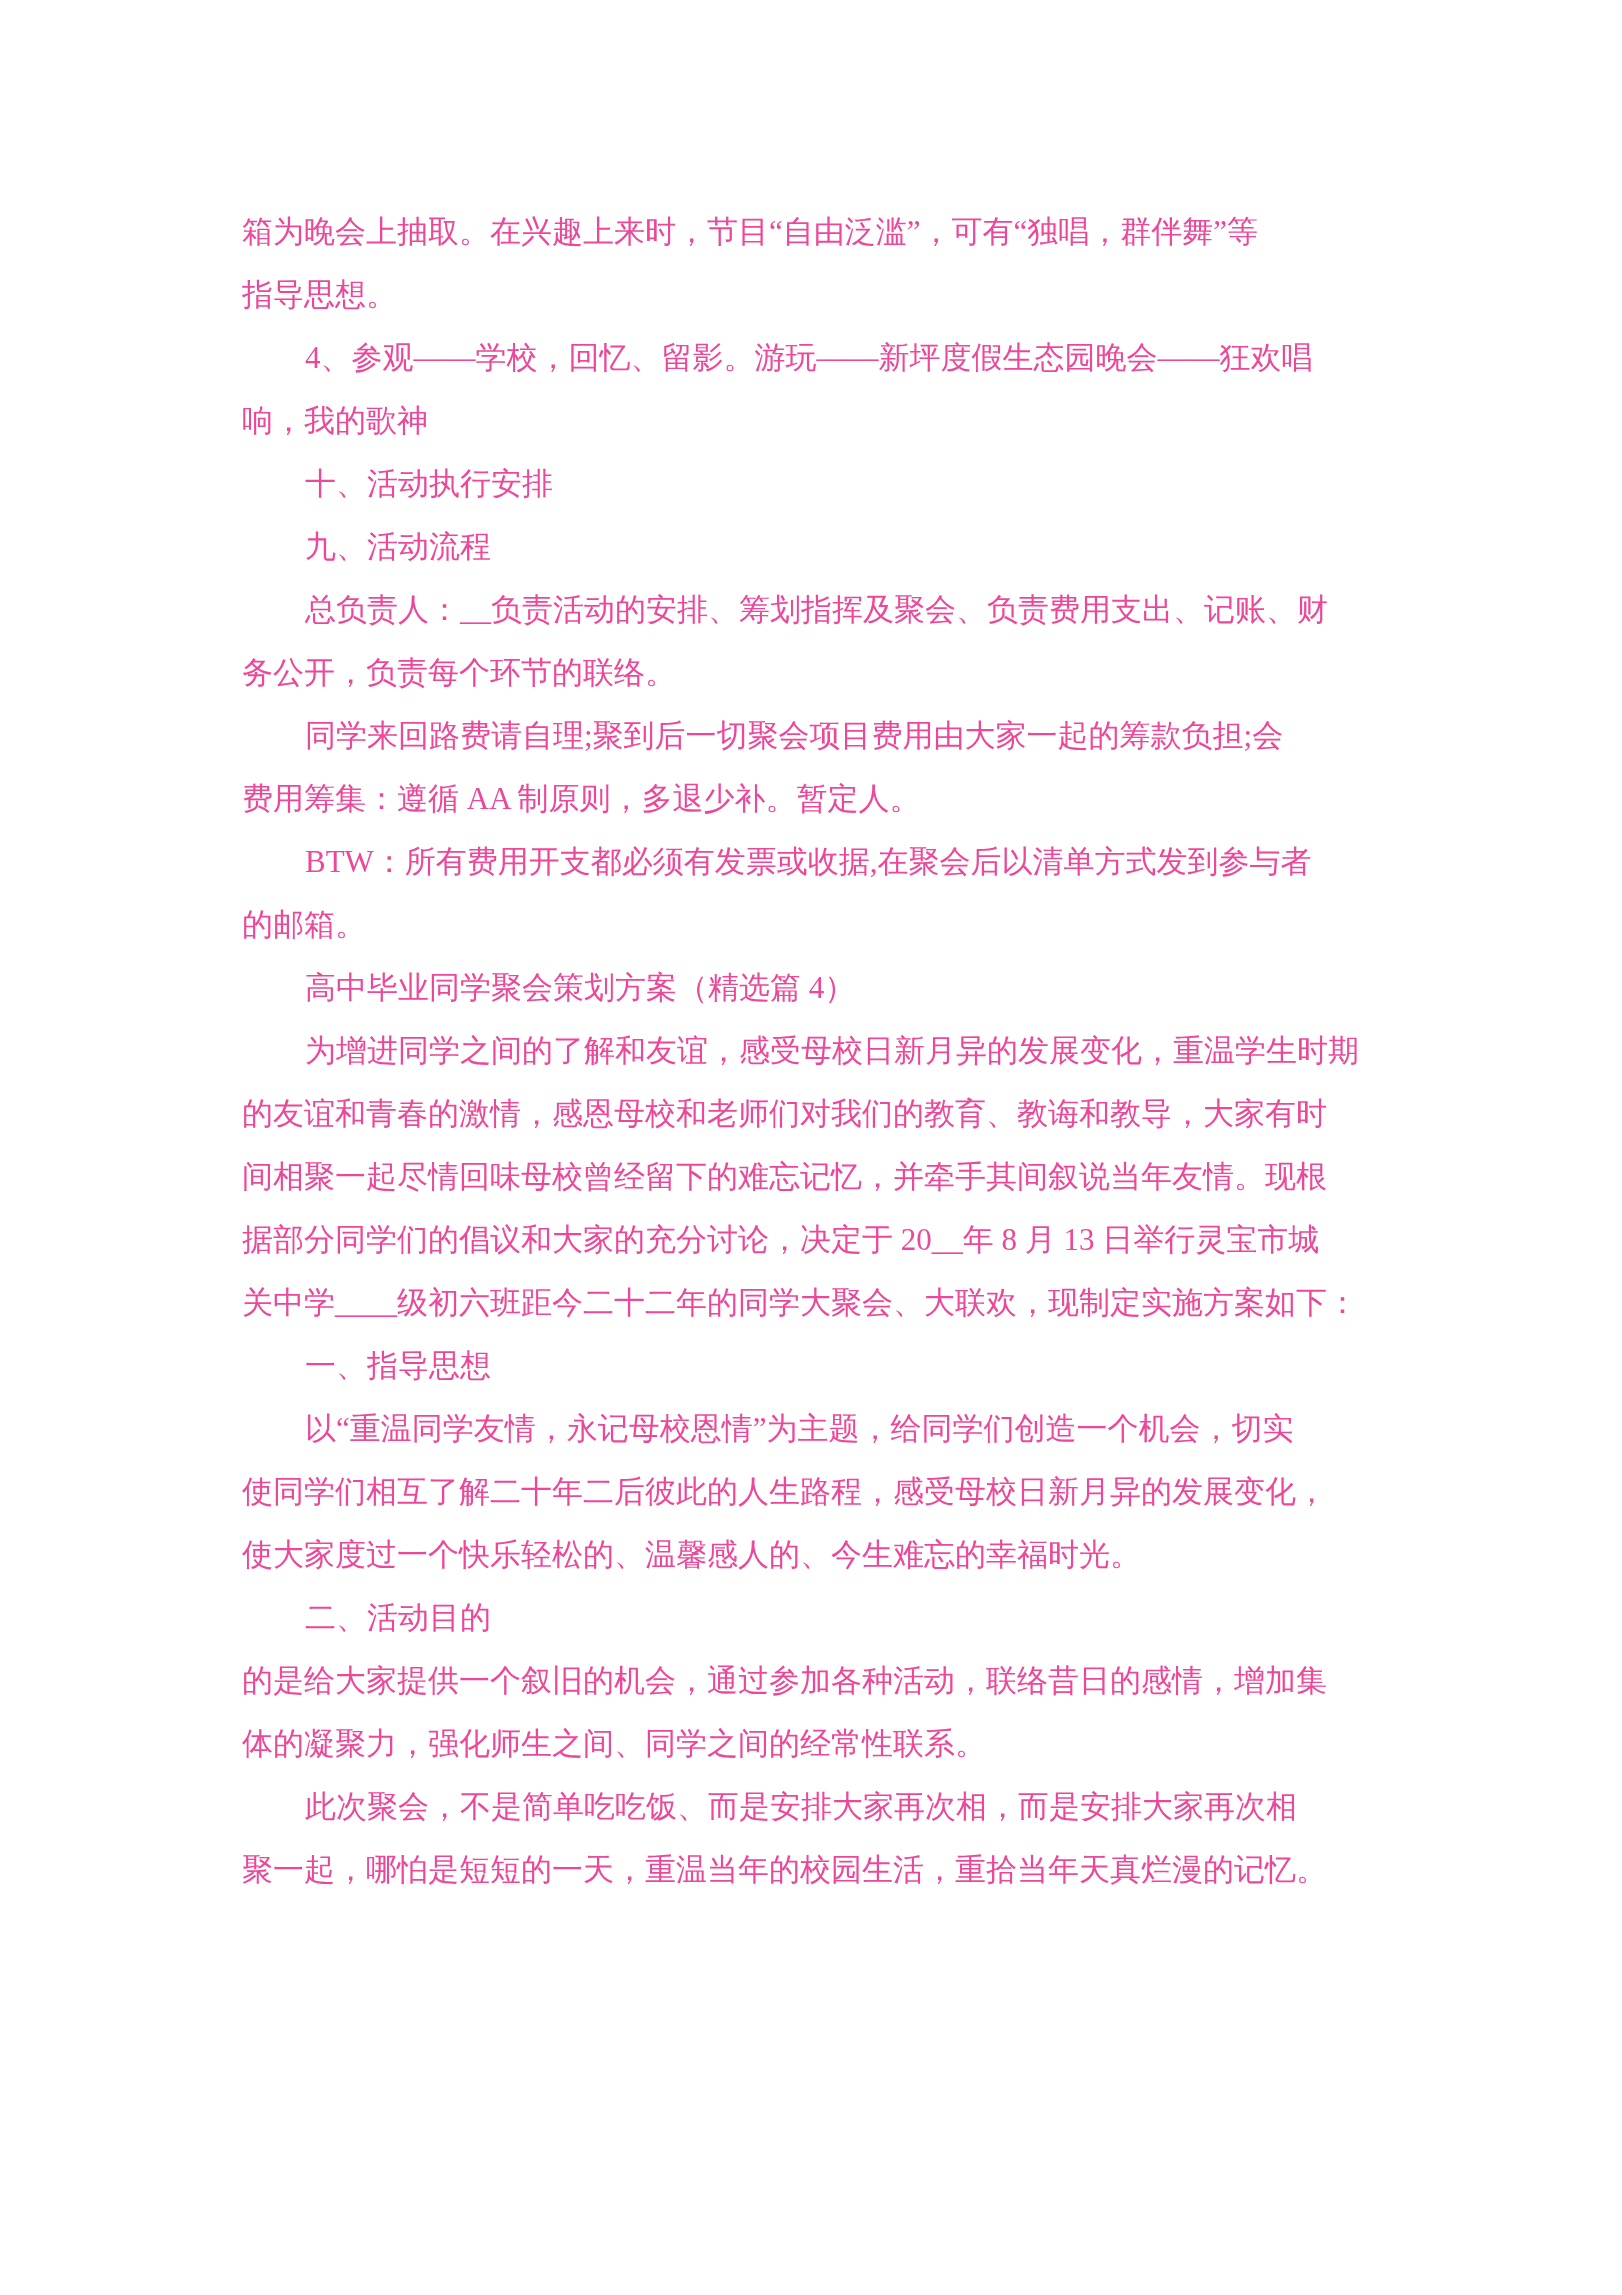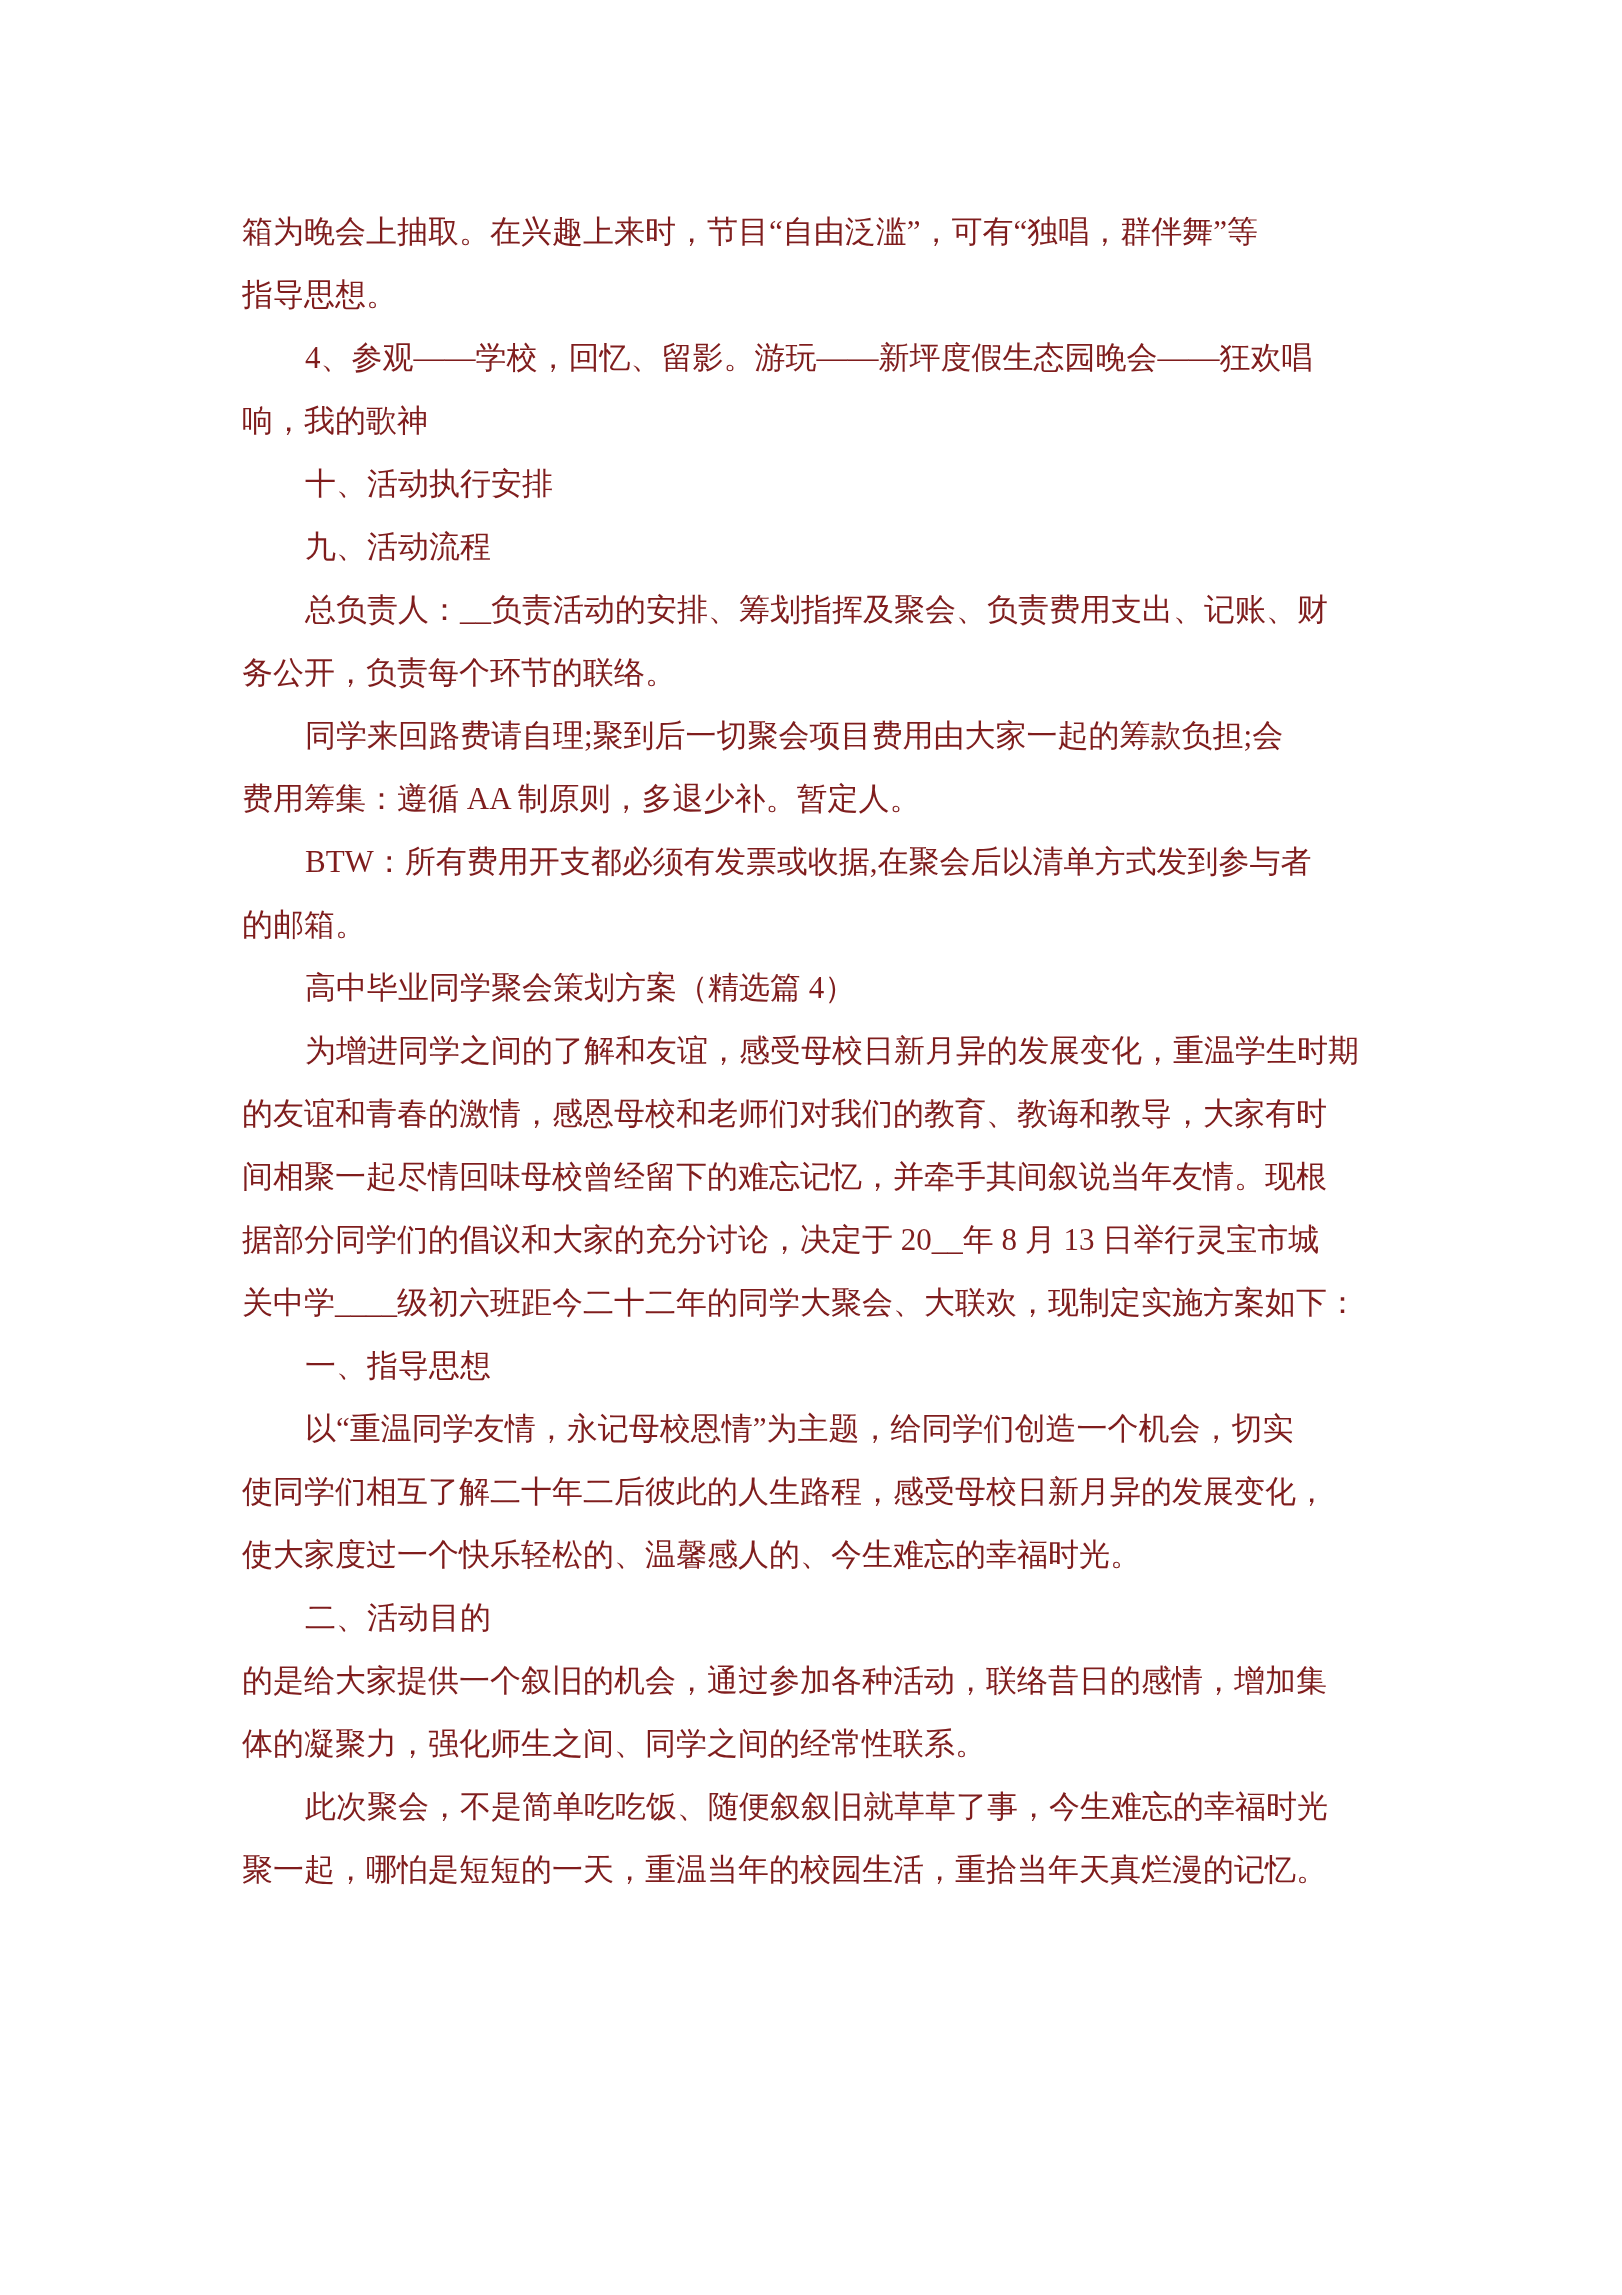--- a/index.html
+++ b/index.html
@@ -12,21 +12,21 @@
   .content{
     position:absolute;
     left:242px;top:200px;
     width:1175px;
   }
   .line{
     font-family:"Liberation Serif","DejaVu Serif",serif;
     font-size:31px;
     line-height:63px;
     height:63px;
-    color:#7f1d1d;
+    color:#ec4899;
     white-space:nowrap;
     text-align:left;
   }
   .line.indent{padding-left:63px;}
 </style>
 </head>
 <body>
 
 <div class="page">
   <div class="content">
@@ -48,17 +48,17 @@
     <div class="line">间相聚一起尽情回味母校曾经留下的难忘记忆，并牵手其间叙说当年友情。现根</div>
     <div class="line">据部分同学们的倡议和大家的充分讨论，决定于 20__年 8 月 13 日举行灵宝市城</div>
     <div class="line">关中学____级初六班距今二十二年的同学大聚会、大联欢，现制定实施方案如下：</div>
     <div class="line indent">一、指导思想</div>
     <div class="line indent">以“重温同学友情，永记母校恩情”为主题，给同学们创造一个机会，切实</div>
     <div class="line">使同学们相互了解二十年二后彼此的人生路程，感受母校日新月异的发展变化，</div>
     <div class="line">使大家度过一个快乐轻松的、温馨感人的、今生难忘的幸福时光。</div>
     <div class="line indent">二、活动目的</div>
     <div class="line">的是给大家提供一个叙旧的机会，通过参加各种活动，联络昔日的感情，增加集</div>
     <div class="line">体的凝聚力，强化师生之间、同学之间的经常性联系。</div>
-    <div class="line indent">此次聚会，不是简单吃吃饭、随便叙叙旧就草草了事，今生难忘的幸福时光</div>
+    <div class="line indent">此次聚会，不是简单吃吃饭、而是安排大家再次相，而是安排大家再次相</div>
     <div class="line">聚一起，哪怕是短短的一天，重温当年的校园生活，重拾当年天真烂漫的记忆。</div>
   </div>
 </div>
 
 
 </body></html>

